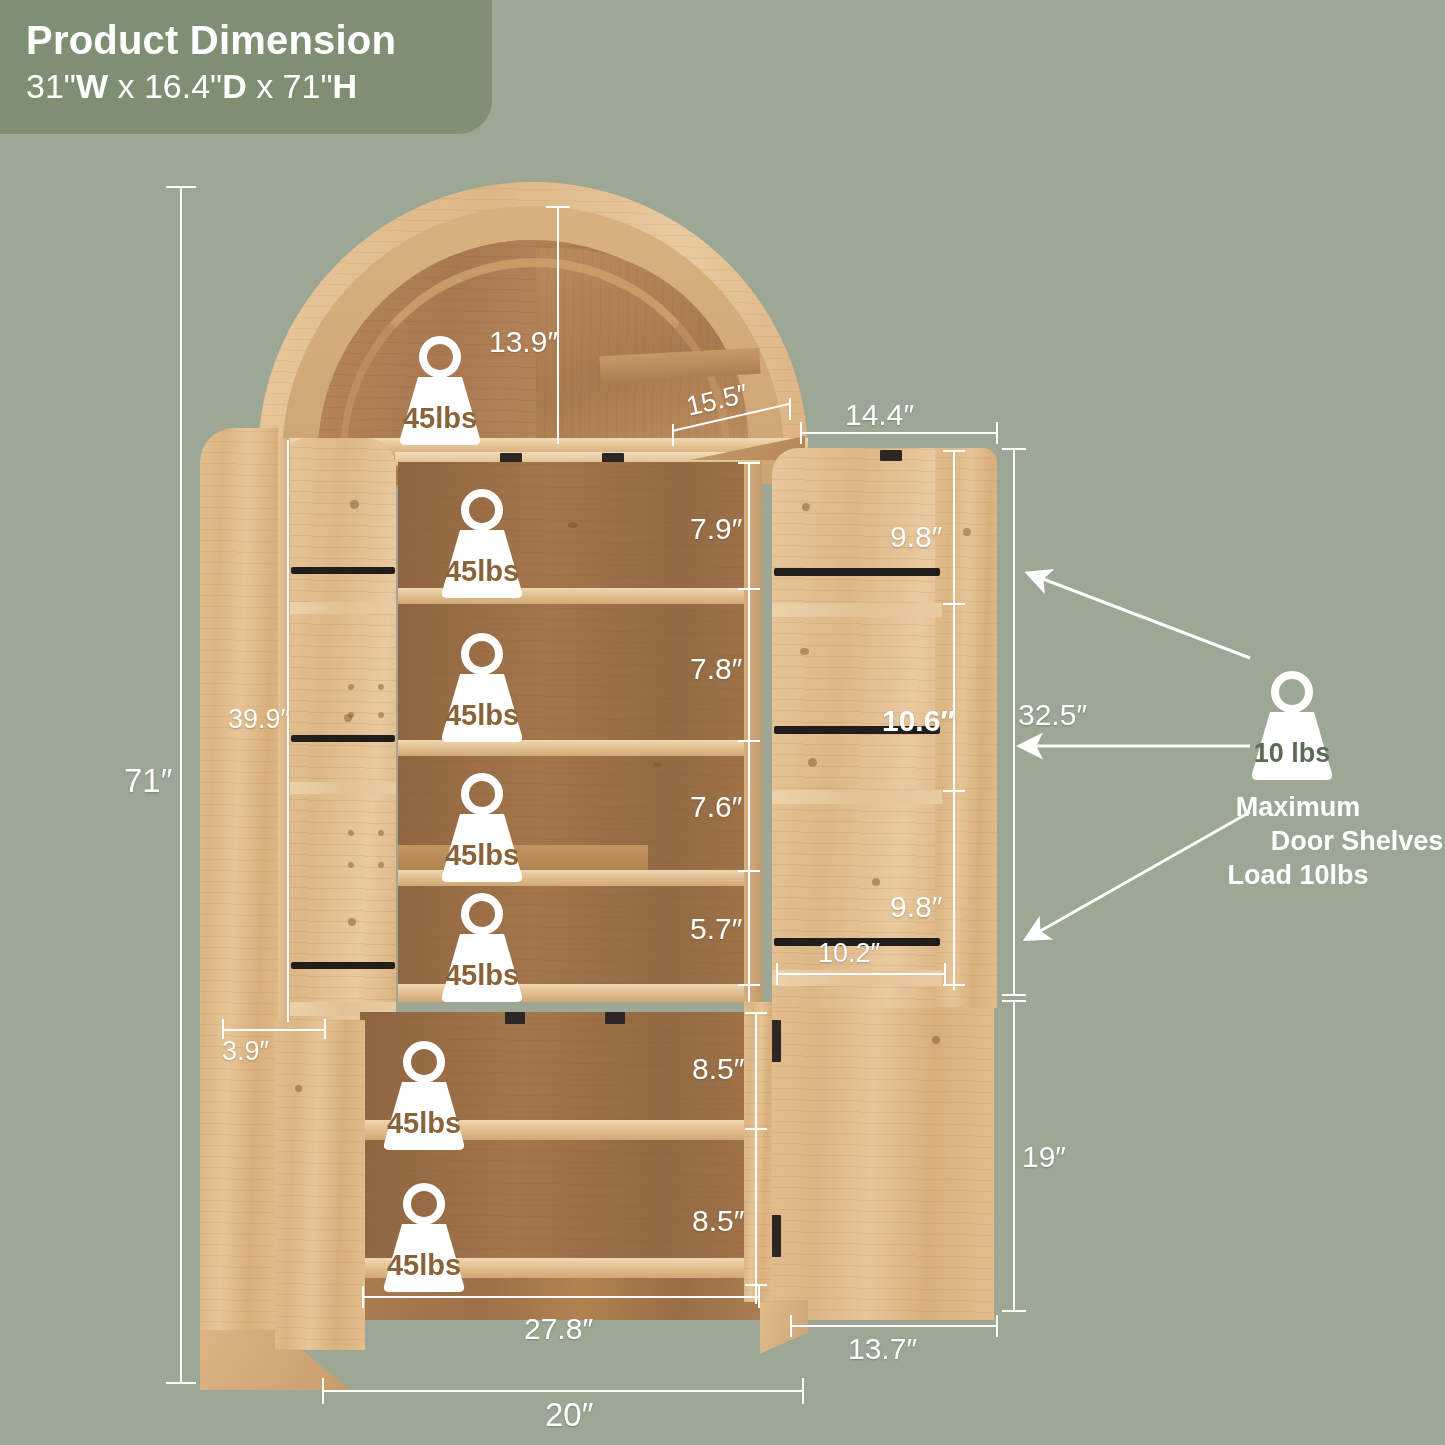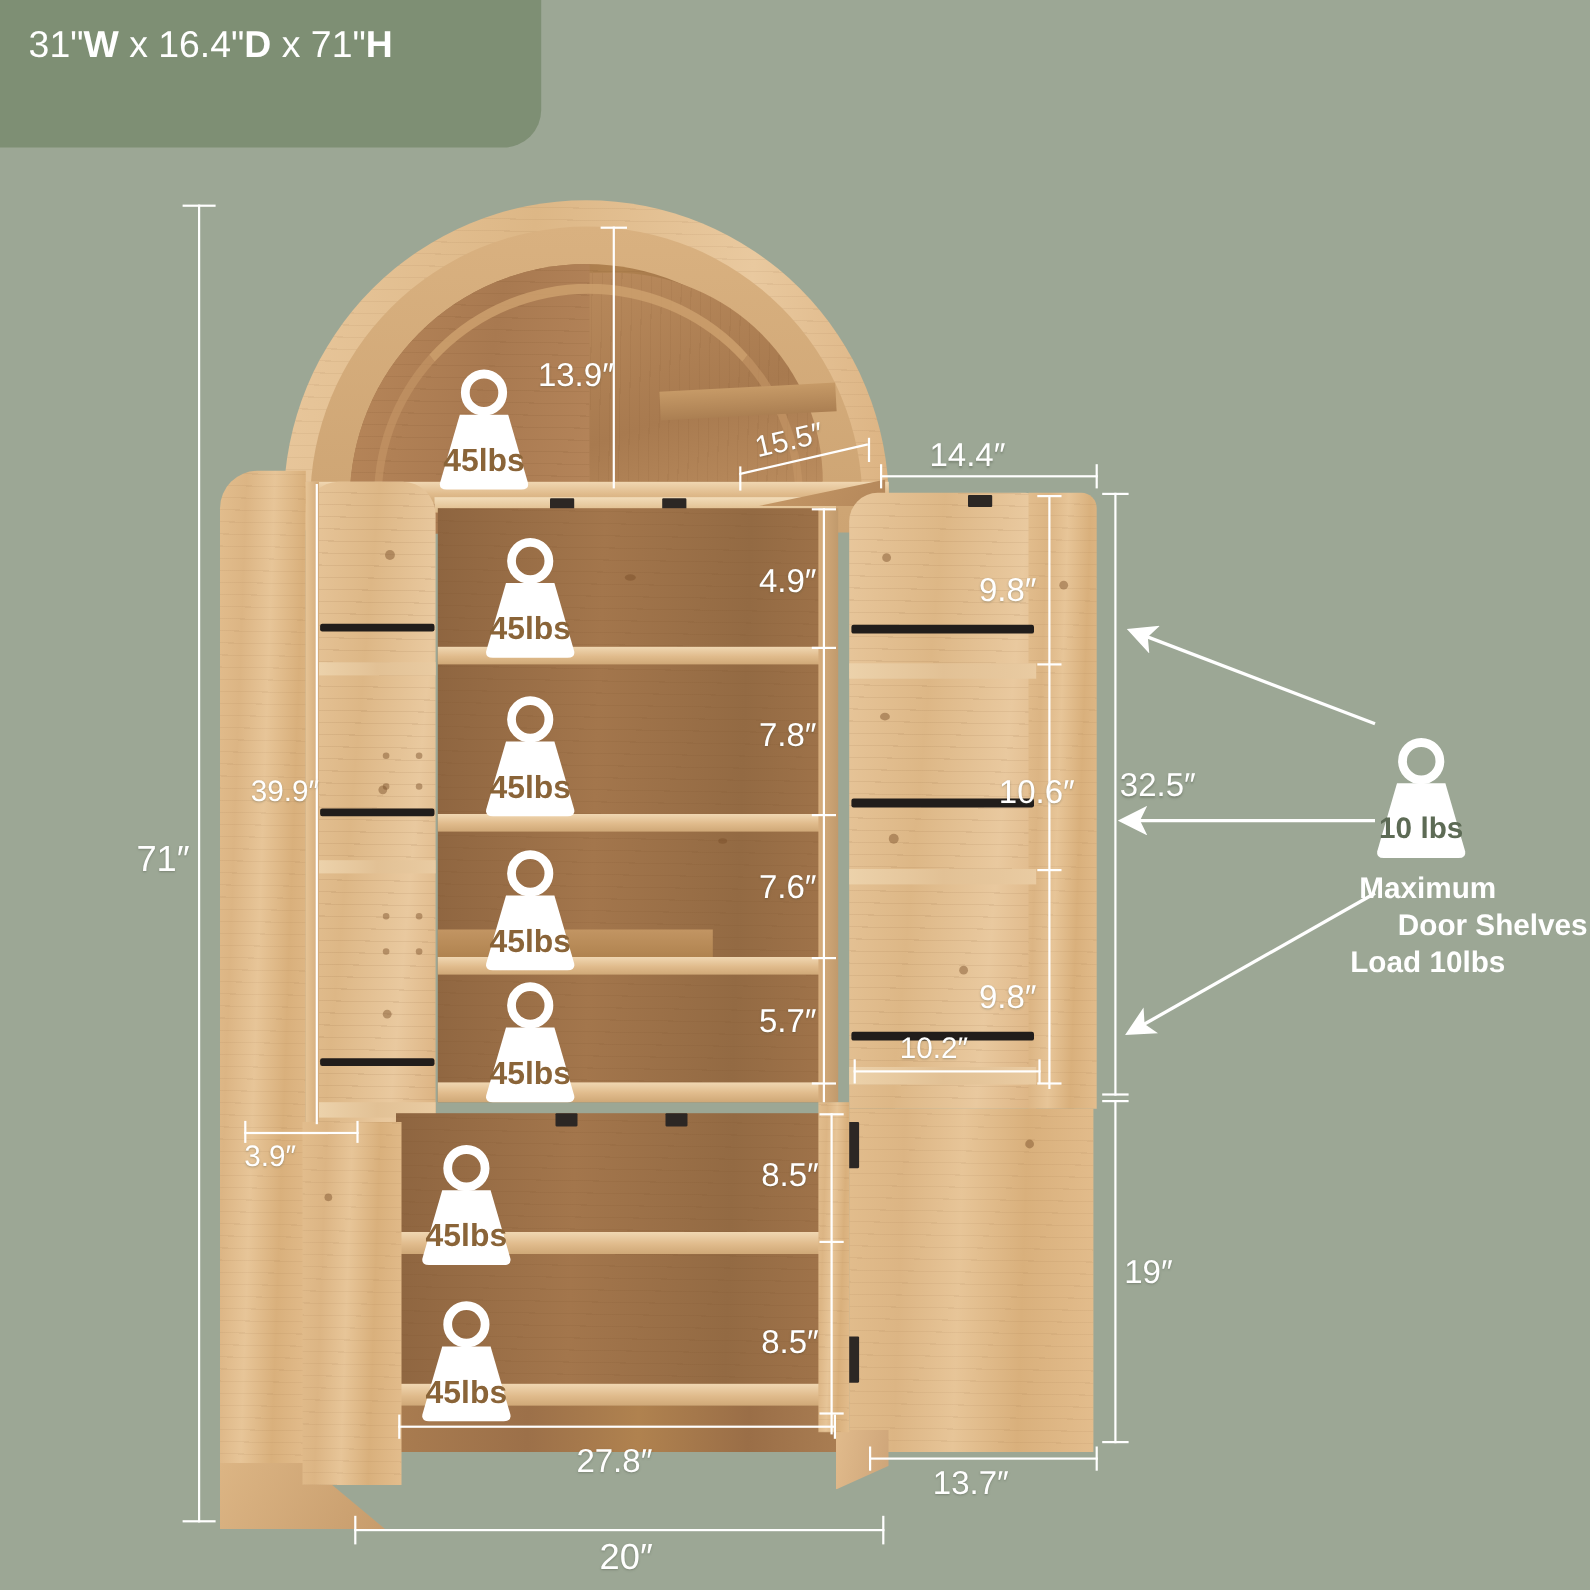--- a/index.html
+++ b/index.html
@@ -63,20 +63,21 @@
     position:absolute; color:#ffffff; font-size:27px; font-weight:bold;
     text-align:center; line-height:1.28; white-space:nowrap;
   }
 </style>
 </head>
 <body>
 
 <div id="stage">
 
   <div class="hdr-badge">
+    <div class="hdr-title">Product Dimension</div>
     <div class="hdr-sub"><span>31"</span><b>W</b><span> x 16.4"</span><b>D</b><span> x 71"</span><b>H</b></div>
   </div>
 
   <div class="cab woodLight" style="left:258px;top:182px;width:550px;height:300px;border-radius:275px 275px 0 0;overflow:hidden;">
     <div class="grain v"></div>
   </div>
 
   <div class="cab" style="left:282px;top:206px;width:502px;height:278px;border-radius:251px 251px 0 0;
               background:linear-gradient(180deg,#d9b180,#cda473);overflow:hidden;"></div>
 
@@ -316,32 +317,32 @@
   <div class="tick-v" style="left:222px;top:1019px;height:20px;"></div>
   <div class="tick-v" style="left:324px;top:1019px;height:20px;"></div>
   <div class="dim-txt sm" style="left:222px;top:1036px;">3.9″</div>
 
   <div class="dim-line-v" style="left:748px;top:462px;height:540px;"></div>
   <div class="tick-h" style="left:738px;top:462px;width:22px;"></div>
   <div class="tick-h" style="left:738px;top:588px;width:22px;"></div>
   <div class="tick-h" style="left:738px;top:740px;width:22px;"></div>
   <div class="tick-h" style="left:738px;top:870px;width:22px;"></div>
   <div class="tick-h" style="left:738px;top:984px;width:22px;"></div>
-  <div class="dim-txt" style="left:690px;top:512px;">4.9″</div>
+  <div class="dim-txt" style="left:690px;top:512px;">7.9″</div>
   <div class="dim-txt" style="left:690px;top:652px;">7.8″</div>
   <div class="dim-txt" style="left:690px;top:790px;">7.6″</div>
   <div class="dim-txt" style="left:690px;top:912px;">5.7″</div>
 
   <div class="dim-line-v" style="left:953px;top:450px;height:540px;"></div>
   <div class="tick-h" style="left:943px;top:450px;width:22px;"></div>
   <div class="tick-h" style="left:943px;top:603px;width:22px;"></div>
   <div class="tick-h" style="left:943px;top:790px;width:22px;"></div>
   <div class="tick-h" style="left:943px;top:984px;width:22px;"></div>
   <div class="dim-txt" style="left:890px;top:520px;">9.8″</div>
-  <div class="dim-txt" style="left:908px;top:704px;">10.6″</div>
+  <div class="dim-txt" style="left:882px;top:704px;font-weight:bold;">10.6″</div>
   <div class="dim-txt" style="left:890px;top:890px;">9.8″</div>
 
   <div class="dim-line-h" style="left:776px;top:973px;width:170px;"></div>
   <div class="tick-v" style="left:776px;top:963px;height:22px;"></div>
   <div class="tick-v" style="left:944px;top:963px;height:22px;"></div>
   <div class="dim-txt sm" style="left:818px;top:938px;">10.2″</div>
 
   <div class="dim-line-v" style="left:1013px;top:448px;height:548px;"></div>
   <div class="tick-h" style="left:1002px;top:448px;width:24px;"></div>
   <div class="tick-h" style="left:1002px;top:994px;width:24px;"></div>

